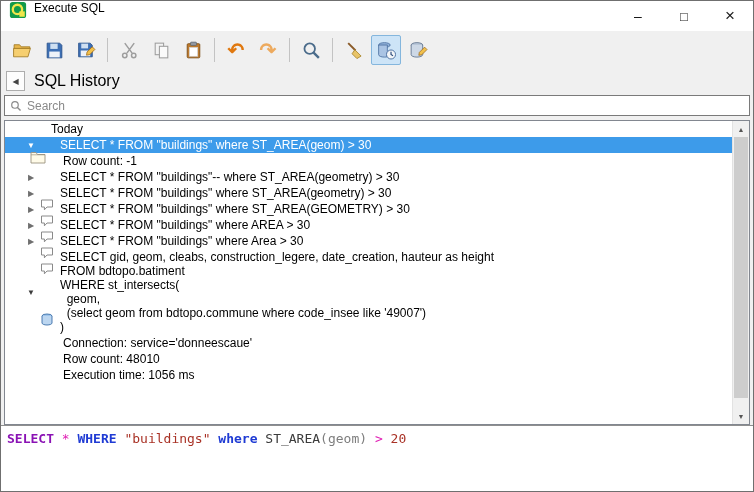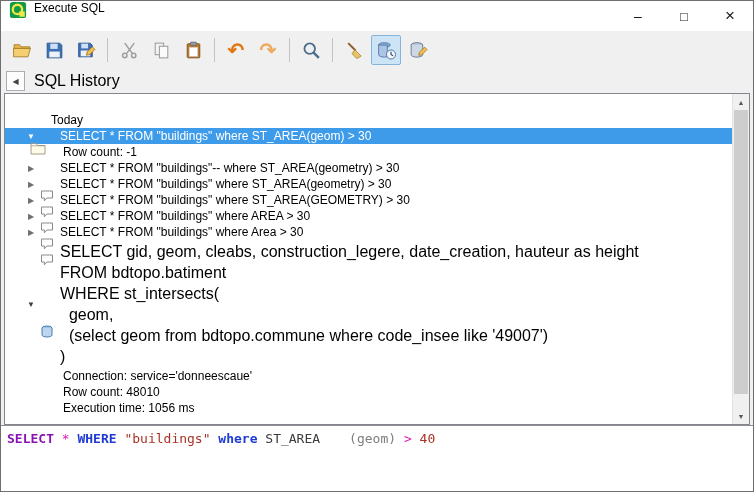--- a/index.html
+++ b/index.html
@@ -44,53 +44,53 @@
   .searchbox { height:21px; background:#fff; border:1px solid #7a7a7a;
                display:flex; align-items:center; padding:0 5px; }
   .searchbox svg { width:12px; height:12px; margin-right:5px; flex:none; }
   .searchbox input { border:none; outline:none; flex:1; font-family:"Liberation Sans",sans-serif;
                      font-size:12px; color:#333; background:transparent; }
   .searchbox input::placeholder { color:#8a8a8a; }
 
   
   .tree-wrap { flex:1; margin:0 3px; border:1px solid #828790; background:#fff;
                display:flex; overflow:hidden; }
-  .tree { flex:1; overflow:hidden; padding-top:18px; }
+  .tree { flex:1; overflow:hidden; padding-top:0; }
   .row { height:16px; display:flex; align-items:center; white-space:pre; font-size:12px; }
   .row.group { padding-left:24px; }
   .row.query { padding-left:19px; }
   .row.detail { padding-left:58px; }
   .row.multi { height:auto; padding:1px 0 1px 19px; align-items:center; }
   .arrow { width:14px; flex:none; text-align:center; font-size:8px; color:#6f6f6f; }
   .arrow.exp { font-size:8px; color:#3c3c3c; }
   .ticon { width:16px; height:14px; flex:none; margin:0 5px 0 1px; }
   .ticon svg { width:100%; height:100%; display:block; }
   .row.selected { background:#3d9bea; color:#fff; }
   .row.selected .arrow, .row.selected .arrow.exp { color:#fff; }
-  .sqlblock { white-space:pre; line-height:21px; font-size:16px; }
+  .sqlblock { white-space:pre; line-height:14px; font-size:12px; }
 
   
   .scrollbar { width:17px; flex:none; background:#f0f0f0; position:relative;
                border-left:1px solid #e2e2e2; }
   .sb-arrow { height:16px; display:flex; align-items:center; justify-content:center;
               font-size:7px; color:#555; }
   .sb-arrow.down { position:absolute; bottom:0; left:0; right:0; }
   .sb-thumb { position:absolute; top:16px; left:1px; right:1px; height:86%;
               background:#cdcdcd; }
 
   
   .editor { height:66px; flex:none; background:#fff; border-top:1px solid #8f8f8f;
             padding:5px 6px; font-family:"DejaVu Sans Mono", monospace; font-size:13px; }
   .code-line { white-space:pre; }
   .tk-kw2 { color:#8a12b4; font-weight:bold; }
   .tk-kw  { color:#1f3bd4; font-weight:bold; }
   .tk-op  { color:#e01fb4; }
   .tk-str { color:#a93226; }
   .tk-fn  { color:#3c3c3c; }
-  .tk-par { color:#7d7d7d;margin-left:29px; }
+  .tk-par { color:#7d7d7d; }
   .tk-num { color:#a93226; }
   .tk-pl  { color:#000; }
 </style>
 </head>
 <body>
 
 <div class="window">
 
   <div class="titlebar">
     <svg class="app-icon" viewBox="0 0 20 20">
@@ -185,20 +185,29 @@
         <path d="M10.8 11.8l5-5 2.3 2.3-5 5-2.8.5z" fill="#f2c14c" stroke="#9c6410" stroke-width="0.7"></path>
       </svg>
     </div>
   </div>
 
   <div class="subheader">
     <div class="back-btn">◀</div>
     <span class="sub-title">SQL History</span>
   </div>
 
+  <div class="searchrow">
+    <div class="searchbox">
+      <svg viewBox="0 0 14 14">
+        <circle cx="5.8" cy="5.8" r="3.8" fill="none" stroke="#8a8a8a" stroke-width="1.4"></circle>
+        <line x1="8.7" y1="8.7" x2="12.3" y2="12.3" stroke="#8a8a8a" stroke-width="1.6"></line>
+      </svg>
+      <input type="text" value="" placeholder="Search" style="">
+    </div>
+  </div>
 
   <div class="tree-wrap">
     <div class="tree">
 
       <div class="row group">
         <span class="ticon">
           <svg viewBox="0 0 16 14">
             <path d="M1 2.5h5l1.5 2H15v8.5H1z" fill="#fffbe8" stroke="#9a9280" stroke-width="0.9"></path>
             <path d="M1 4.8h14" stroke="#9a9280" stroke-width="0.7"></path>
           </svg>
@@ -293,16 +302,16 @@
     </div>
 
     <div class="scrollbar">
       <div class="sb-arrow">▲</div>
       <div class="sb-thumb"></div>
       <div class="sb-arrow down">▼</div>
     </div>
   </div>
 
   <div class="editor">
-    <div class="code-line"><span class="tk-kw2">SELECT </span><span class="tk-op">* </span><span class="tk-kw">WHERE </span><span class="tk-str">"buildings" </span><span class="tk-kw">where </span><span class="tk-fn">ST_AREA</span><span class="tk-par">(geom)</span><span class="tk-pl"> </span><span class="tk-op">&gt; </span><span class="tk-num">40</span></div>
+    <div class="code-line"><span class="tk-kw2">SELECT </span><span class="tk-op">* </span><span class="tk-kw">WHERE </span><span class="tk-str">"buildings" </span><span class="tk-kw">where </span><span class="tk-fn">ST_AREA</span><span class="tk-par">(geom)</span><span class="tk-pl"> </span><span class="tk-op">&gt; </span><span class="tk-num">20</span></div>
   </div>
 
 </div>
 
 </body></html>

